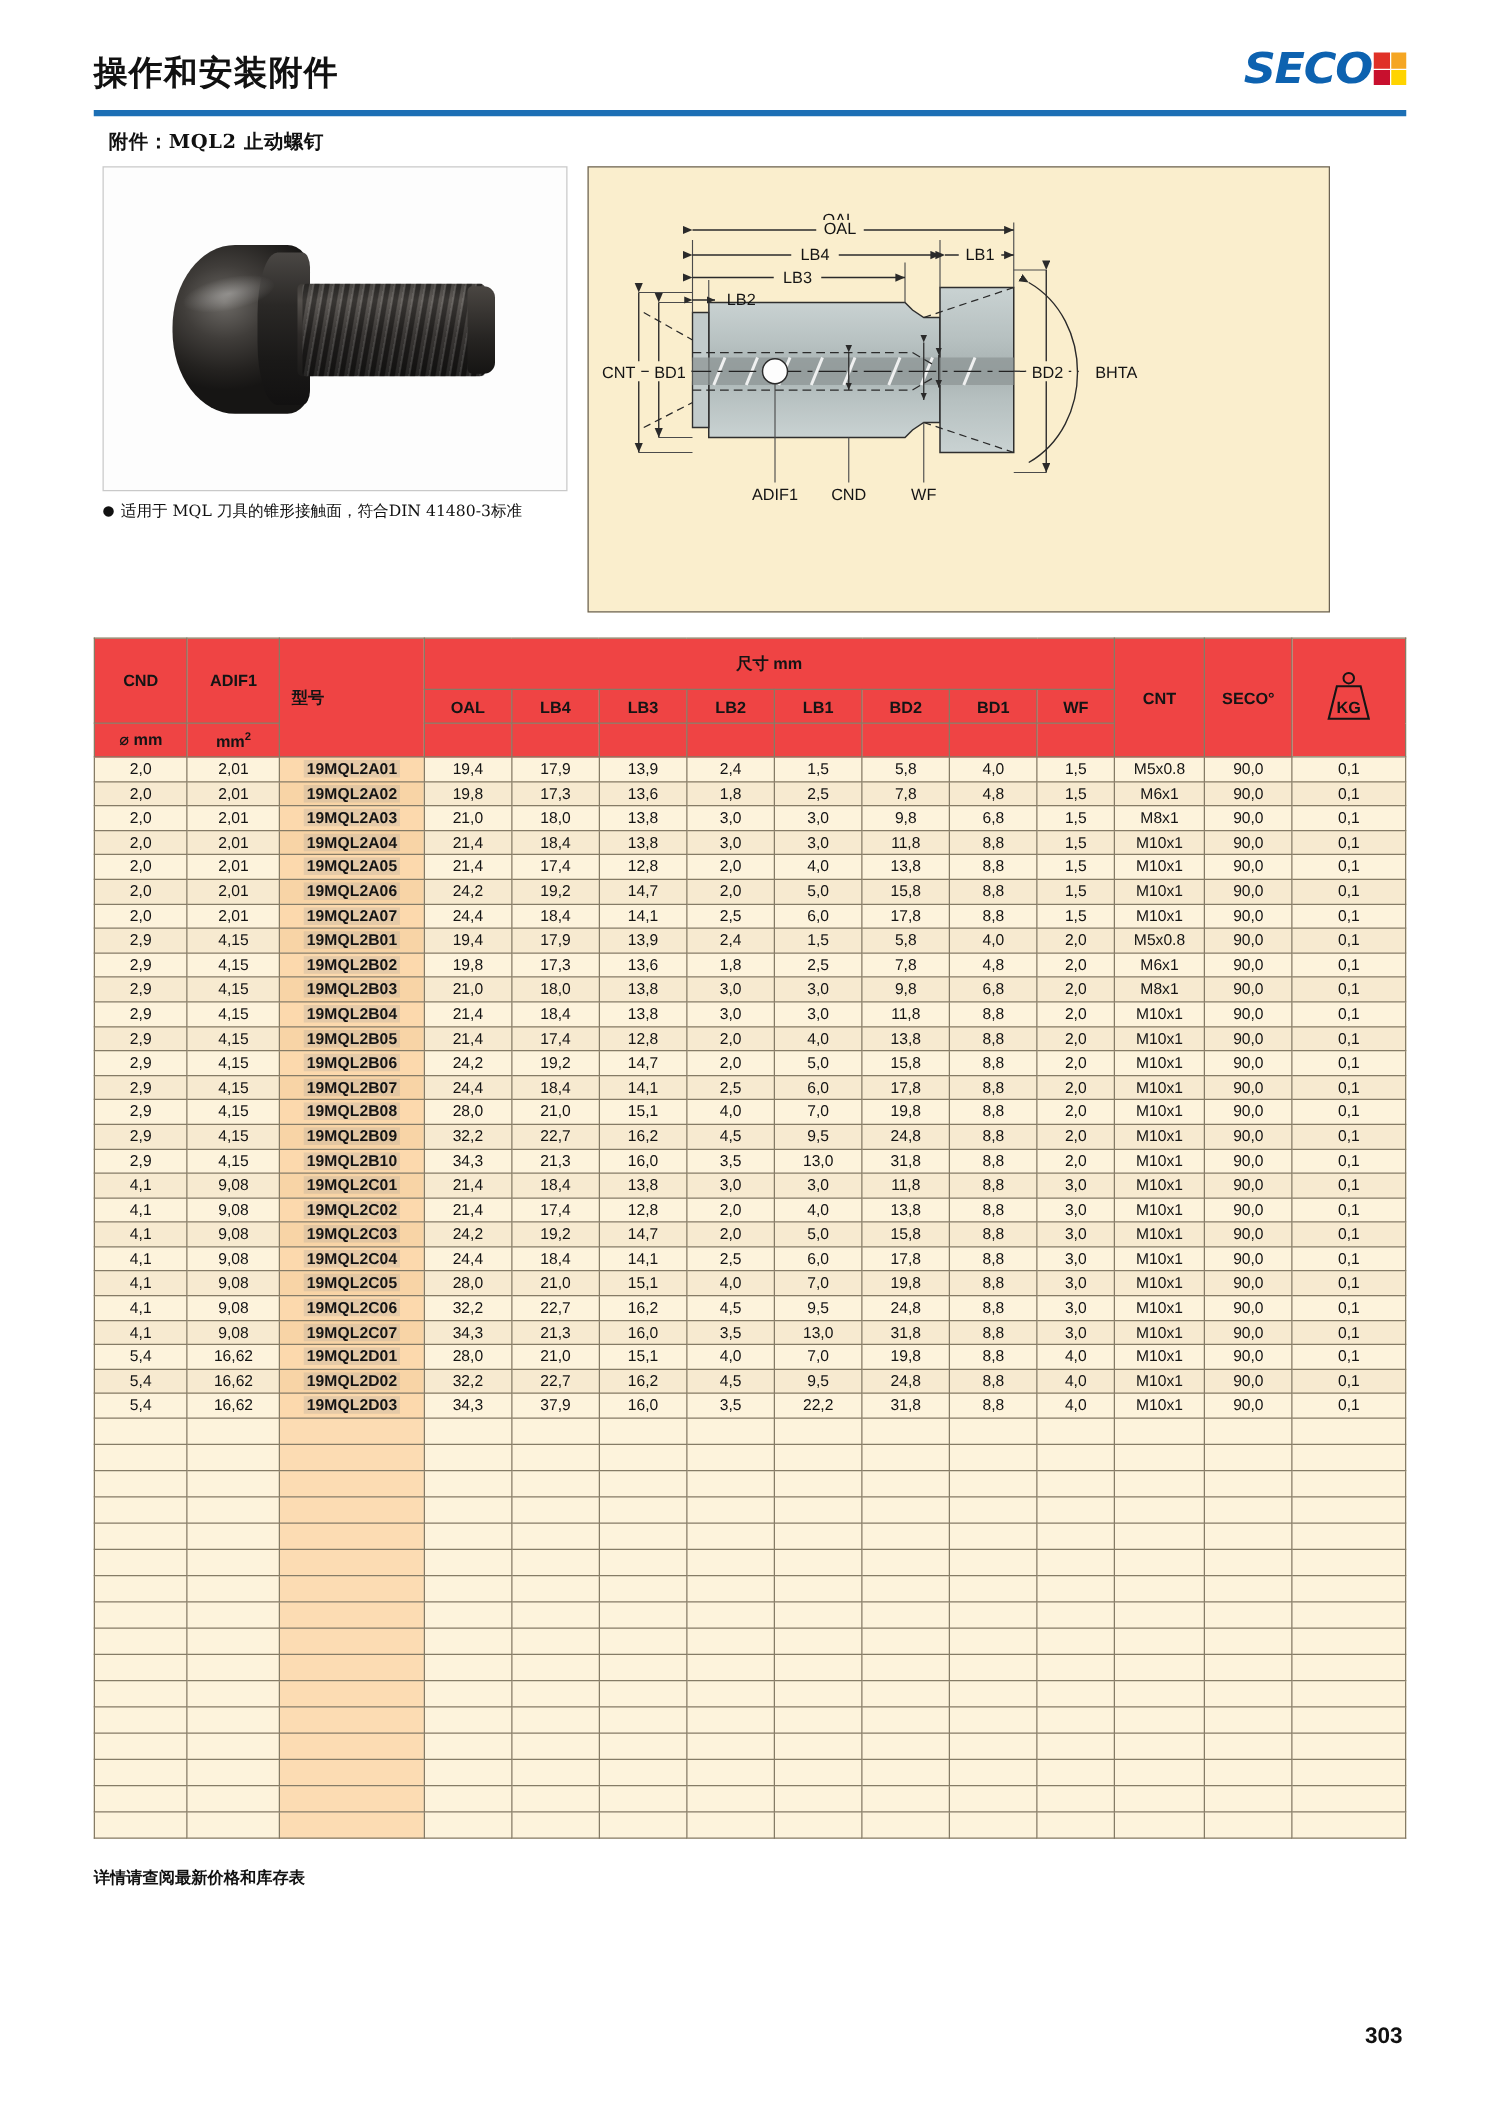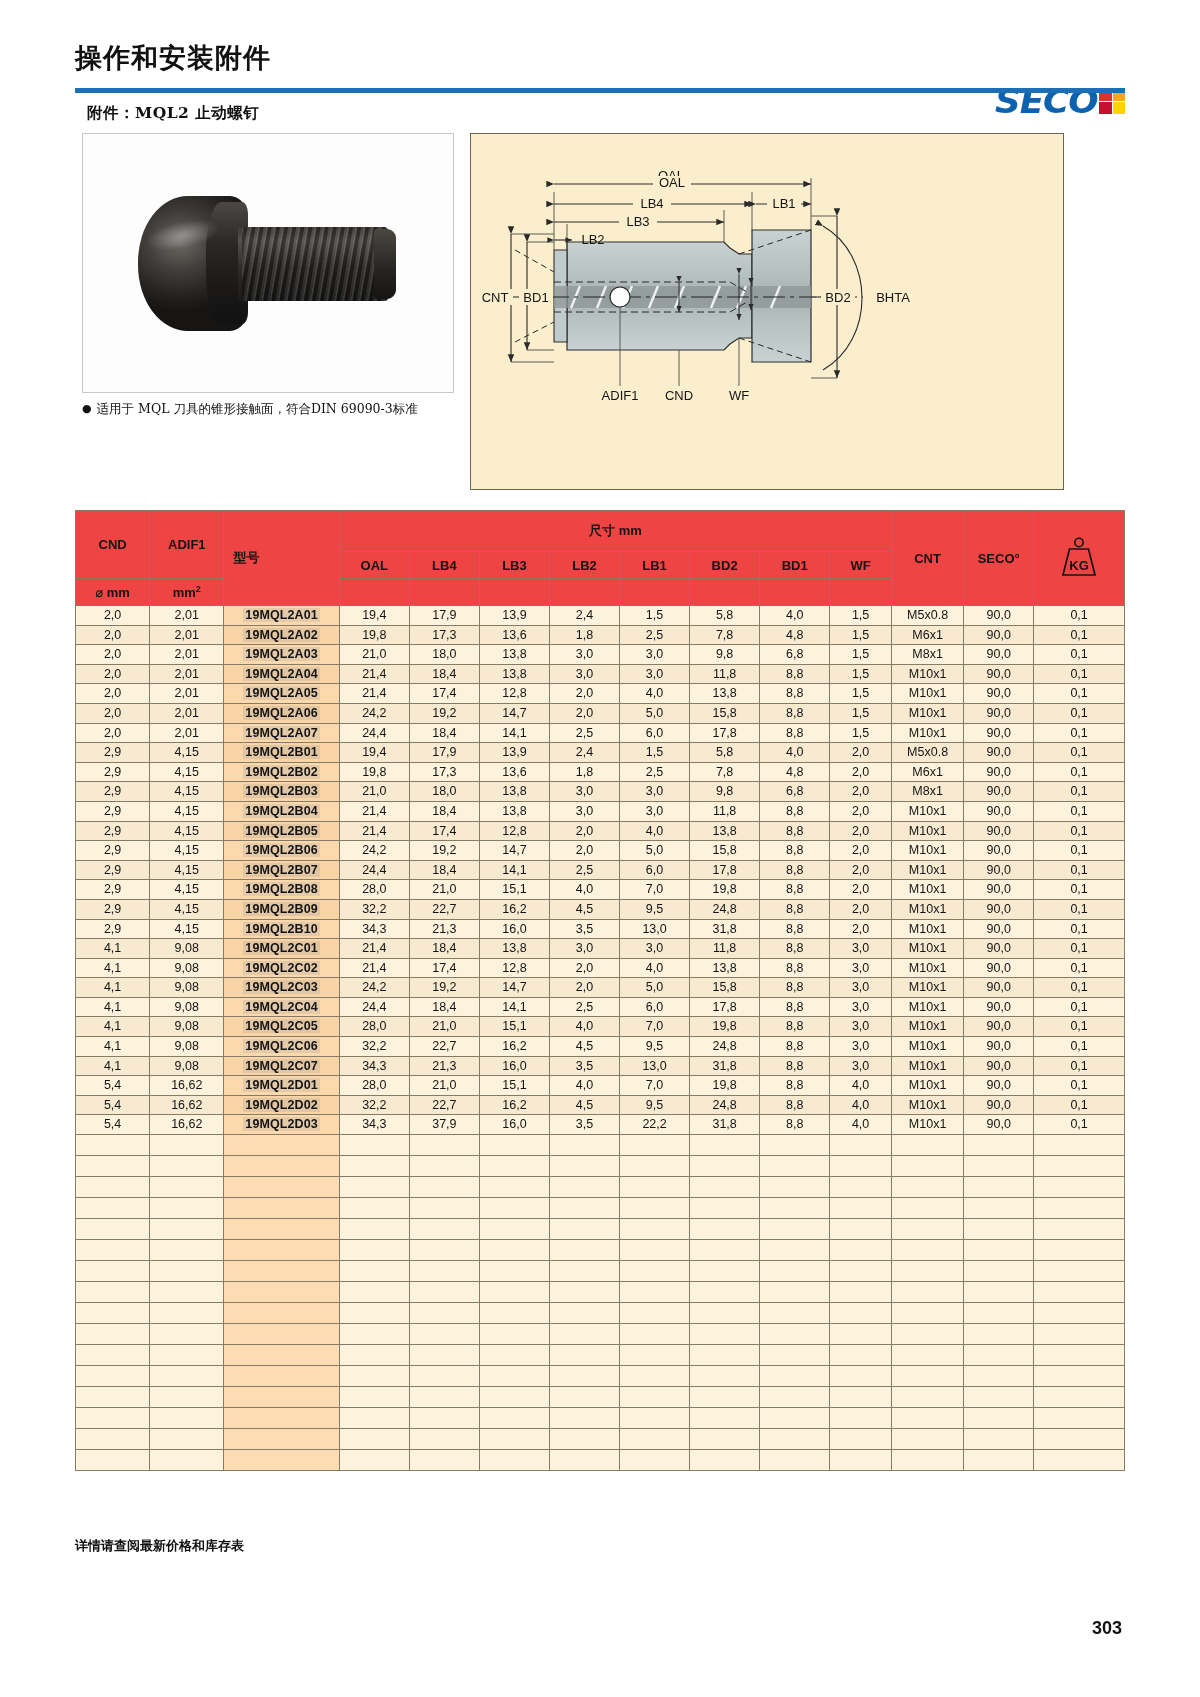--- a/index.html
+++ b/index.html
@@ -15,21 +15,21 @@
   }
   .page{position:relative;width:1200px;height:1374px;}
 
   
   .hdr{position:absolute;left:75px;top:38px;width:1050px;height:52px;}
   .hdr-title{
     font-family:"DejaVu Serif","Liberation Serif",serif;
     font-weight:bold;font-size:27px;letter-spacing:1px;
     color:#111;position:absolute;left:0;top:2px;white-space:nowrap;
   }
-  .logo-wrap{position:absolute;right:0;top:0;display:flex;align-items:center;gap:6px;margin-top:46px;}
+  .logo-wrap{position:absolute;right:0;top:0;display:flex;align-items:center;gap:6px;}
   .logo-text{
     font-family:"DejaVu Sans","Liberation Sans",sans-serif;
     font-weight:bold;font-style:italic;font-size:34px;
     color:#0d62b0;letter-spacing:-1px;line-height:1;
     transform:scaleX(1.05);transform-origin:left center;
   }
   .logo-sq{width:26px;height:26px;display:grid;grid-template-columns:1fr 1fr;grid-template-rows:1fr 1fr;gap:1px;}
   .logo-sq i{display:block;}
 
   .hdr-rule{position:absolute;left:75px;top:88px;width:1050px;height:5px;background:#1c6fb5;}
@@ -122,21 +122,21 @@
   tr.blank td.model{background:#fcdcb3;}
   th.hgroup{height:40px;}
   th.hsub{height:26px;}
   .kg-cell{position:relative;}
   .kg-ico{display:block;margin:0 auto;}
   .sup{font-size:9px;vertical-align:super;}
 
   .footnote{
     position:absolute;left:75px;top:1493px;
     font-family:"DejaVu Serif","Liberation Serif",serif;
-    font-weight:bold;font-size:13px;color:#111;margin-top:44px;
+    font-weight:bold;font-size:13px;color:#111;
   }
   .pageno{
     position:absolute;right:78px;top:1618px;
     font-family:"Liberation Sans","DejaVu Sans",sans-serif;
     font-size:18px;font-weight:bold;color:#111;
   }
 </style>
 </head>
 <body>
 
@@ -162,21 +162,21 @@
       <div class="head"></div>
       <div class="flange"></div>
       <div class="shaft"></div>
       <div class="threads"></div>
       <div class="tip"></div>
       <div class="gloss"></div>
     </div>
   </div>
 
   <div class="bullet">
-    <span class="dot">●</span><span>适用于 MQL 刀具的锥形接触面，符合DIN 69090-3标准</span>
+    <span class="dot">●</span><span>适用于 MQL 刀具的锥形接触面，符合DIN 41480-3标准</span>
   </div>
 
   <div class="diagram">
     <svg class="dgm-svg" width="592" height="355" viewBox="0 0 592 355">
       <defs>
         <linearGradient id="steel" x1="0" y1="0" x2="0" y2="1">
           <stop offset="0%" stop-color="#c9d2d2"></stop>
           <stop offset="32%" stop-color="#b6c0c0"></stop>
           <stop offset="50%" stop-color="#a7b1b1"></stop>
           <stop offset="68%" stop-color="#b6c0c0"></stop>

